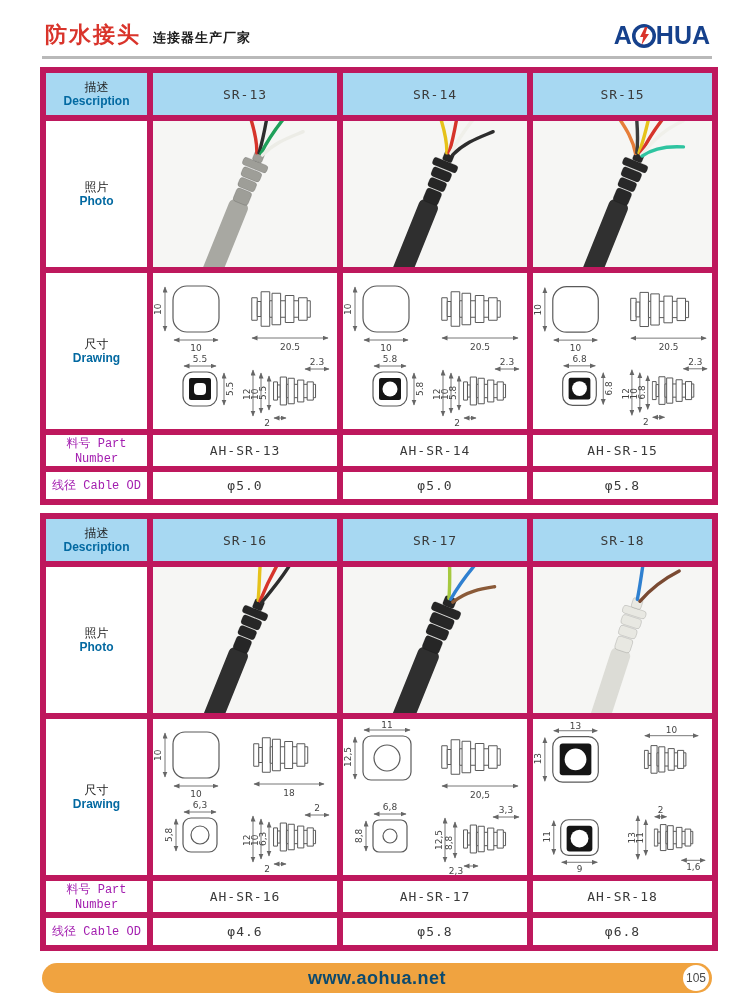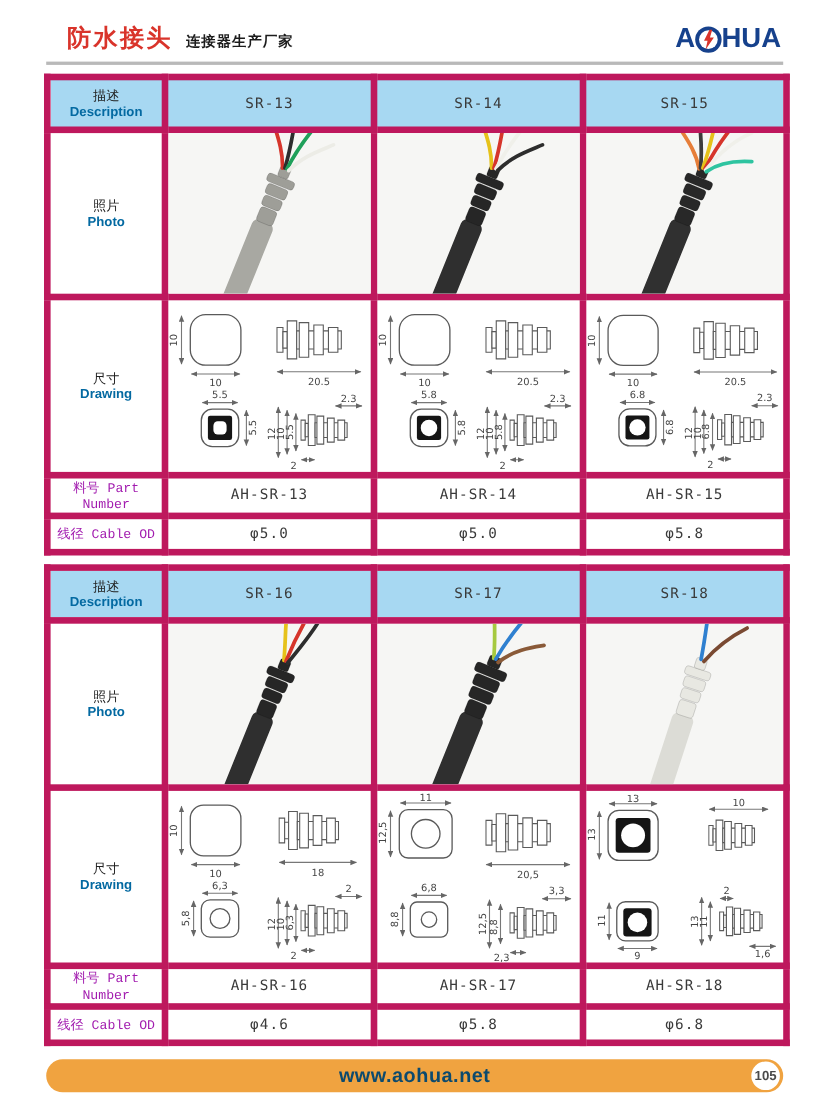--- a/index.html
+++ b/index.html
@@ -1,20 +1,20 @@
 <!DOCTYPE html>
 <html><head>
 <meta charset="utf-8">
 <style>
   html,body{margin:0;padding:0;background:#fff;}
   .page{position:relative;width:750px;height:1000px;background:#fff;overflow:hidden;
         font-family:"Liberation Sans",sans-serif;color:#333;}
   
   .hdr{display:flex;justify-content:space-between;align-items:flex-end;padding:20px 40px 0 45px;}
-  .brand{display:flex;align-items:flex-end;margin-left:16px;}
+  .brand{display:flex;align-items:flex-end;}
   .brand-title{color:#d9342b;font-size:22px;font-weight:bold;letter-spacing:2px;}
   .brand-sub{color:#1c1c1c;font-size:13px;font-weight:bold;margin-left:12px;padding-bottom:3px;letter-spacing:1px;}
   .logo{display:flex;align-items:center;color:#16418c;font-size:25px;font-weight:800;letter-spacing:0px;}
   .logo svg{margin:0 -1px;}
   .divider{height:3px;background:#b9b9b9;margin:6px 38px 0 42px;}
   .t-en{margin:9px 0 0 42px;color:#32329b;font-family:"DejaVu Sans Mono",monospace;
         font-weight:bold;font-size:17px;letter-spacing:3px;}
   .t-cn{margin:3px 0 0 42px;color:#3d3d3d;font-size:16px;letter-spacing:3px;}
   
   table.spec{border-collapse:collapse;table-layout:fixed;width:672px;margin:8px 0 0 40px;}
@@ -39,21 +39,21 @@
   .dl{stroke:#777;stroke-width:1;}
   .dt{font-family:"DejaVu Sans",sans-serif;font-size:9px;fill:#444;}
   .sh{fill:#fff;stroke:#5a5a5a;stroke-width:1.2;}
   #grom rect{vector-effect:non-scaling-stroke;}
   
   .footer{position:relative;margin:12px 0 0 42px;width:670px;height:30px;background:#f0a340;
           border-radius:15px;display:flex;align-items:center;justify-content:center;}
   .footer-url{color:#0c4a6e;font-weight:bold;font-size:18px;letter-spacing:0.5px;}
   .page-badge{position:absolute;right:3px;top:2px;width:26px;height:26px;border-radius:50%;
           background:#fff;display:flex;align-items:center;justify-content:center;
-          font-size:12px;font-weight:bold;color:#4a4a4a;}
+          font-size:12px;font-weight:normal;color:#4a4a4a;}
 </style>
 </head>
 <body>
 
 <div class="page">
 
   <svg width="0" height="0" style="position:absolute" aria-hidden="true">
     <defs>
       <marker id="ar" markerWidth="7" markerHeight="6" refX="5.5" refY="2.5" orient="auto-start-reverse">
         <path d="M0,0 L6,2.5 L0,5 z" fill="#666"></path>

